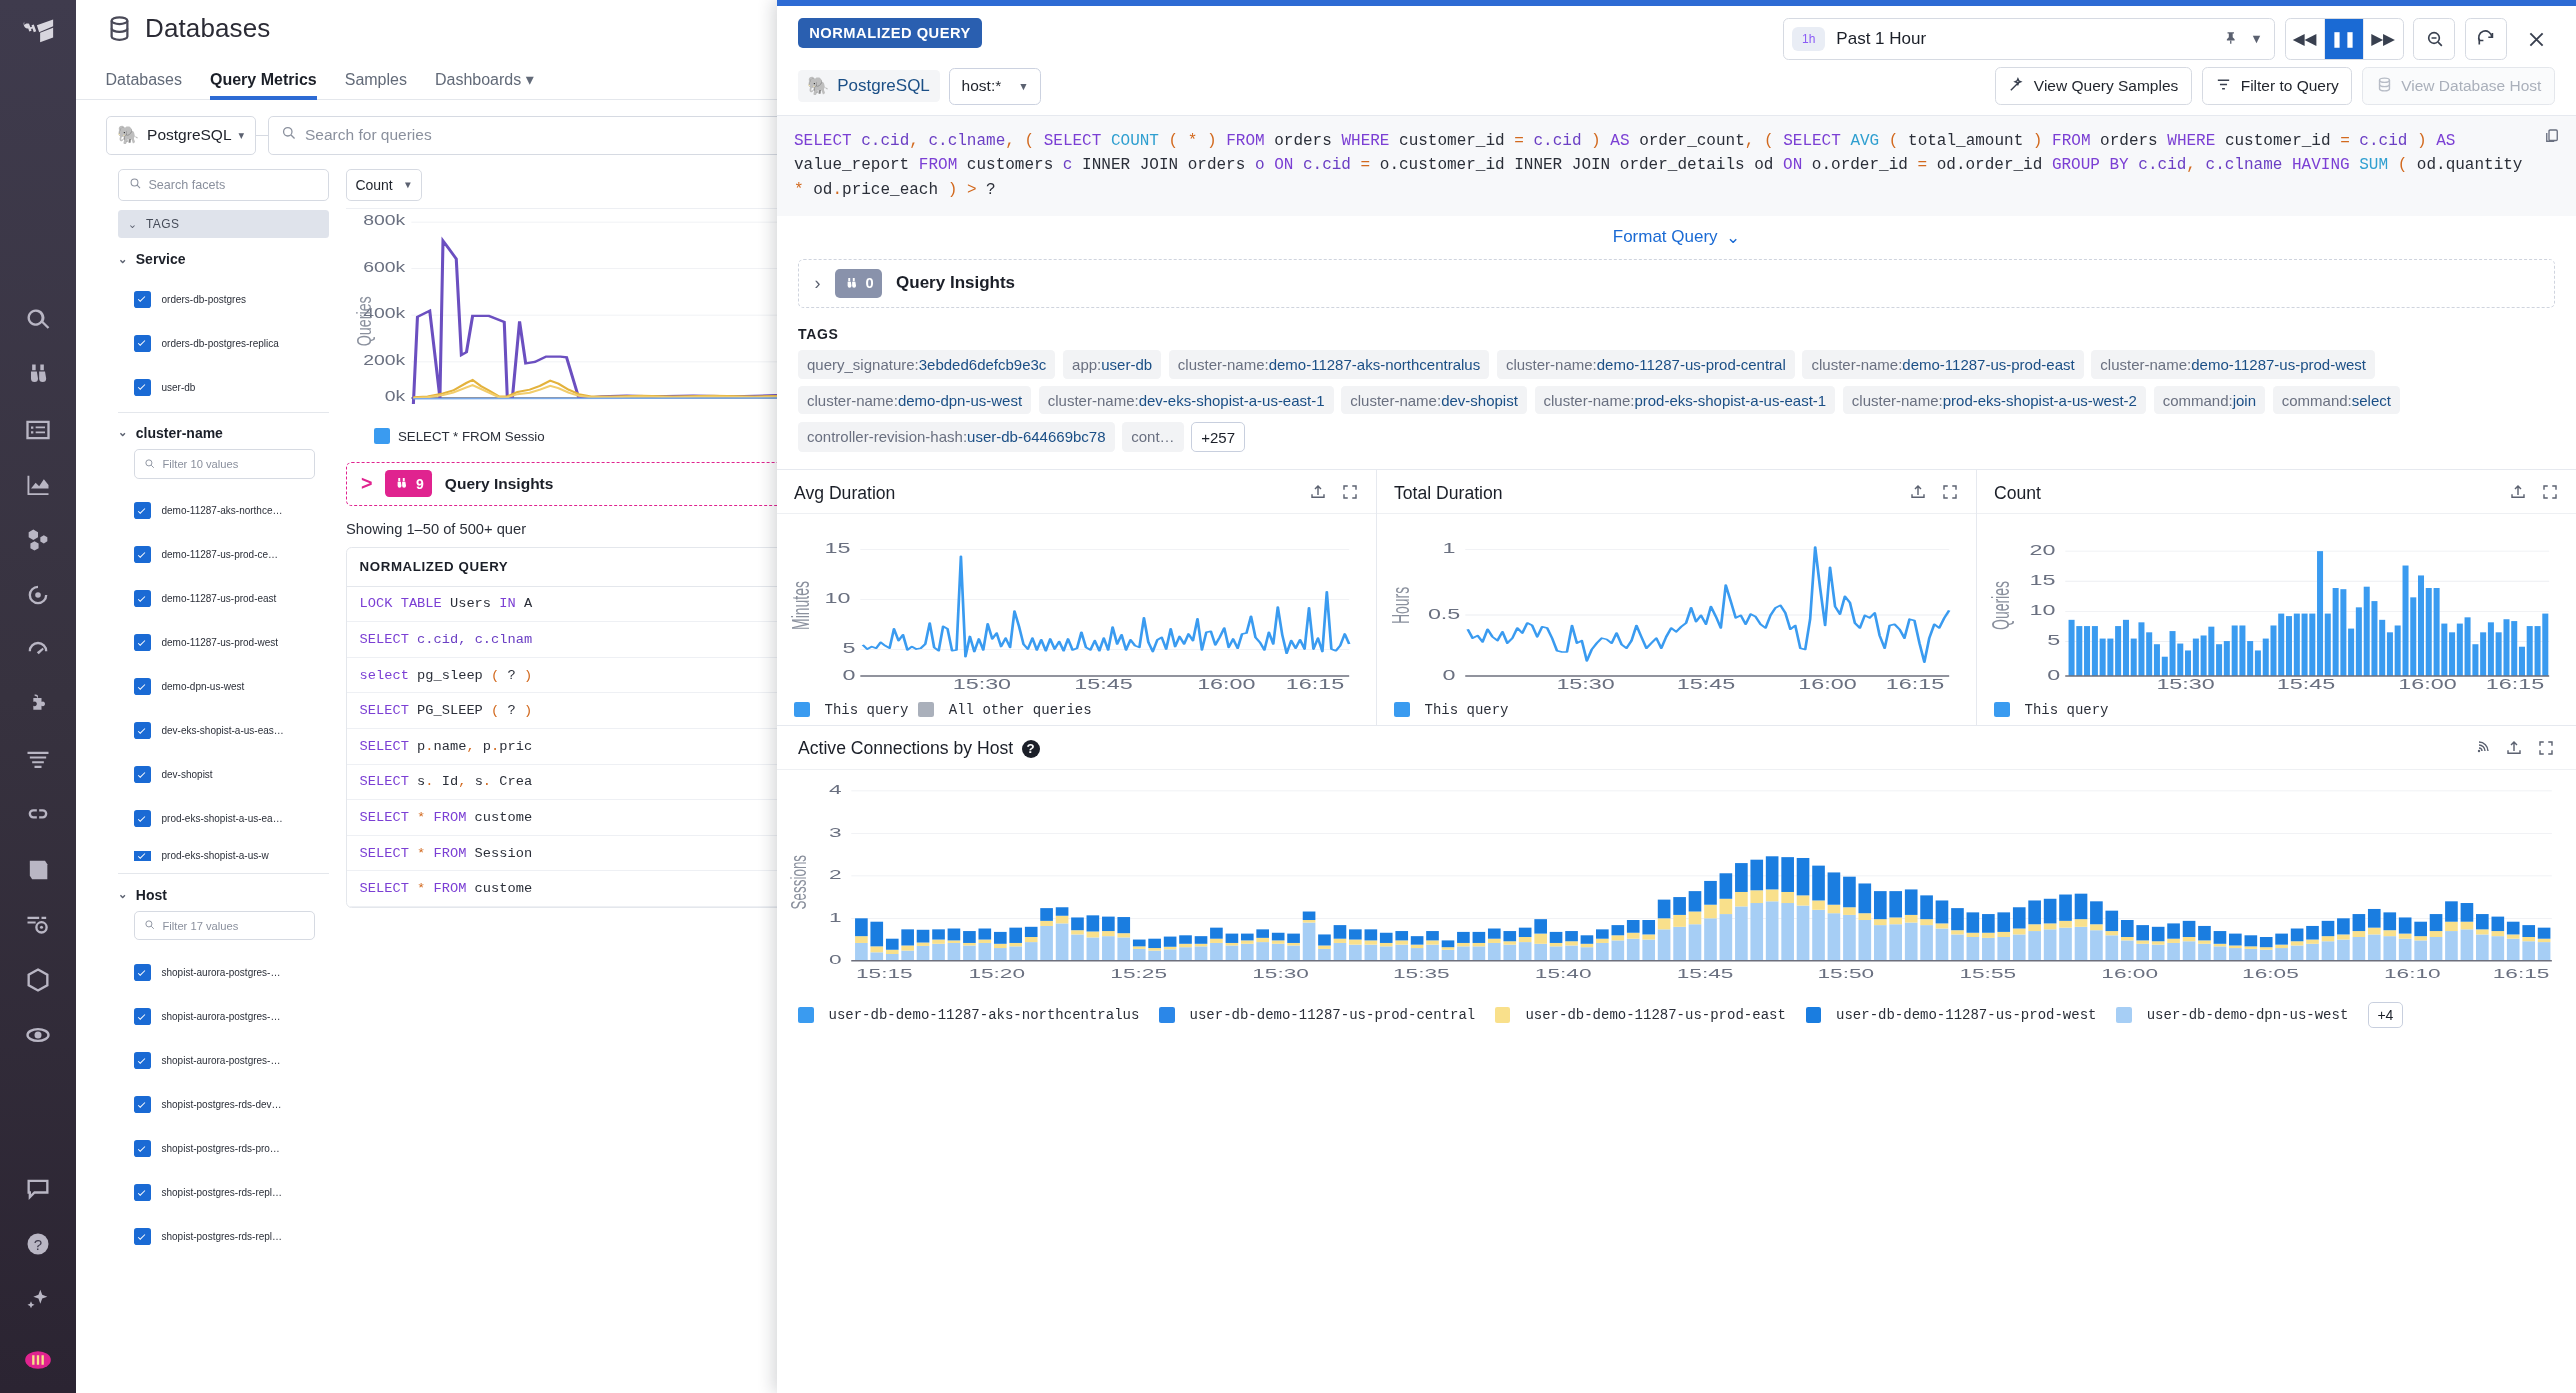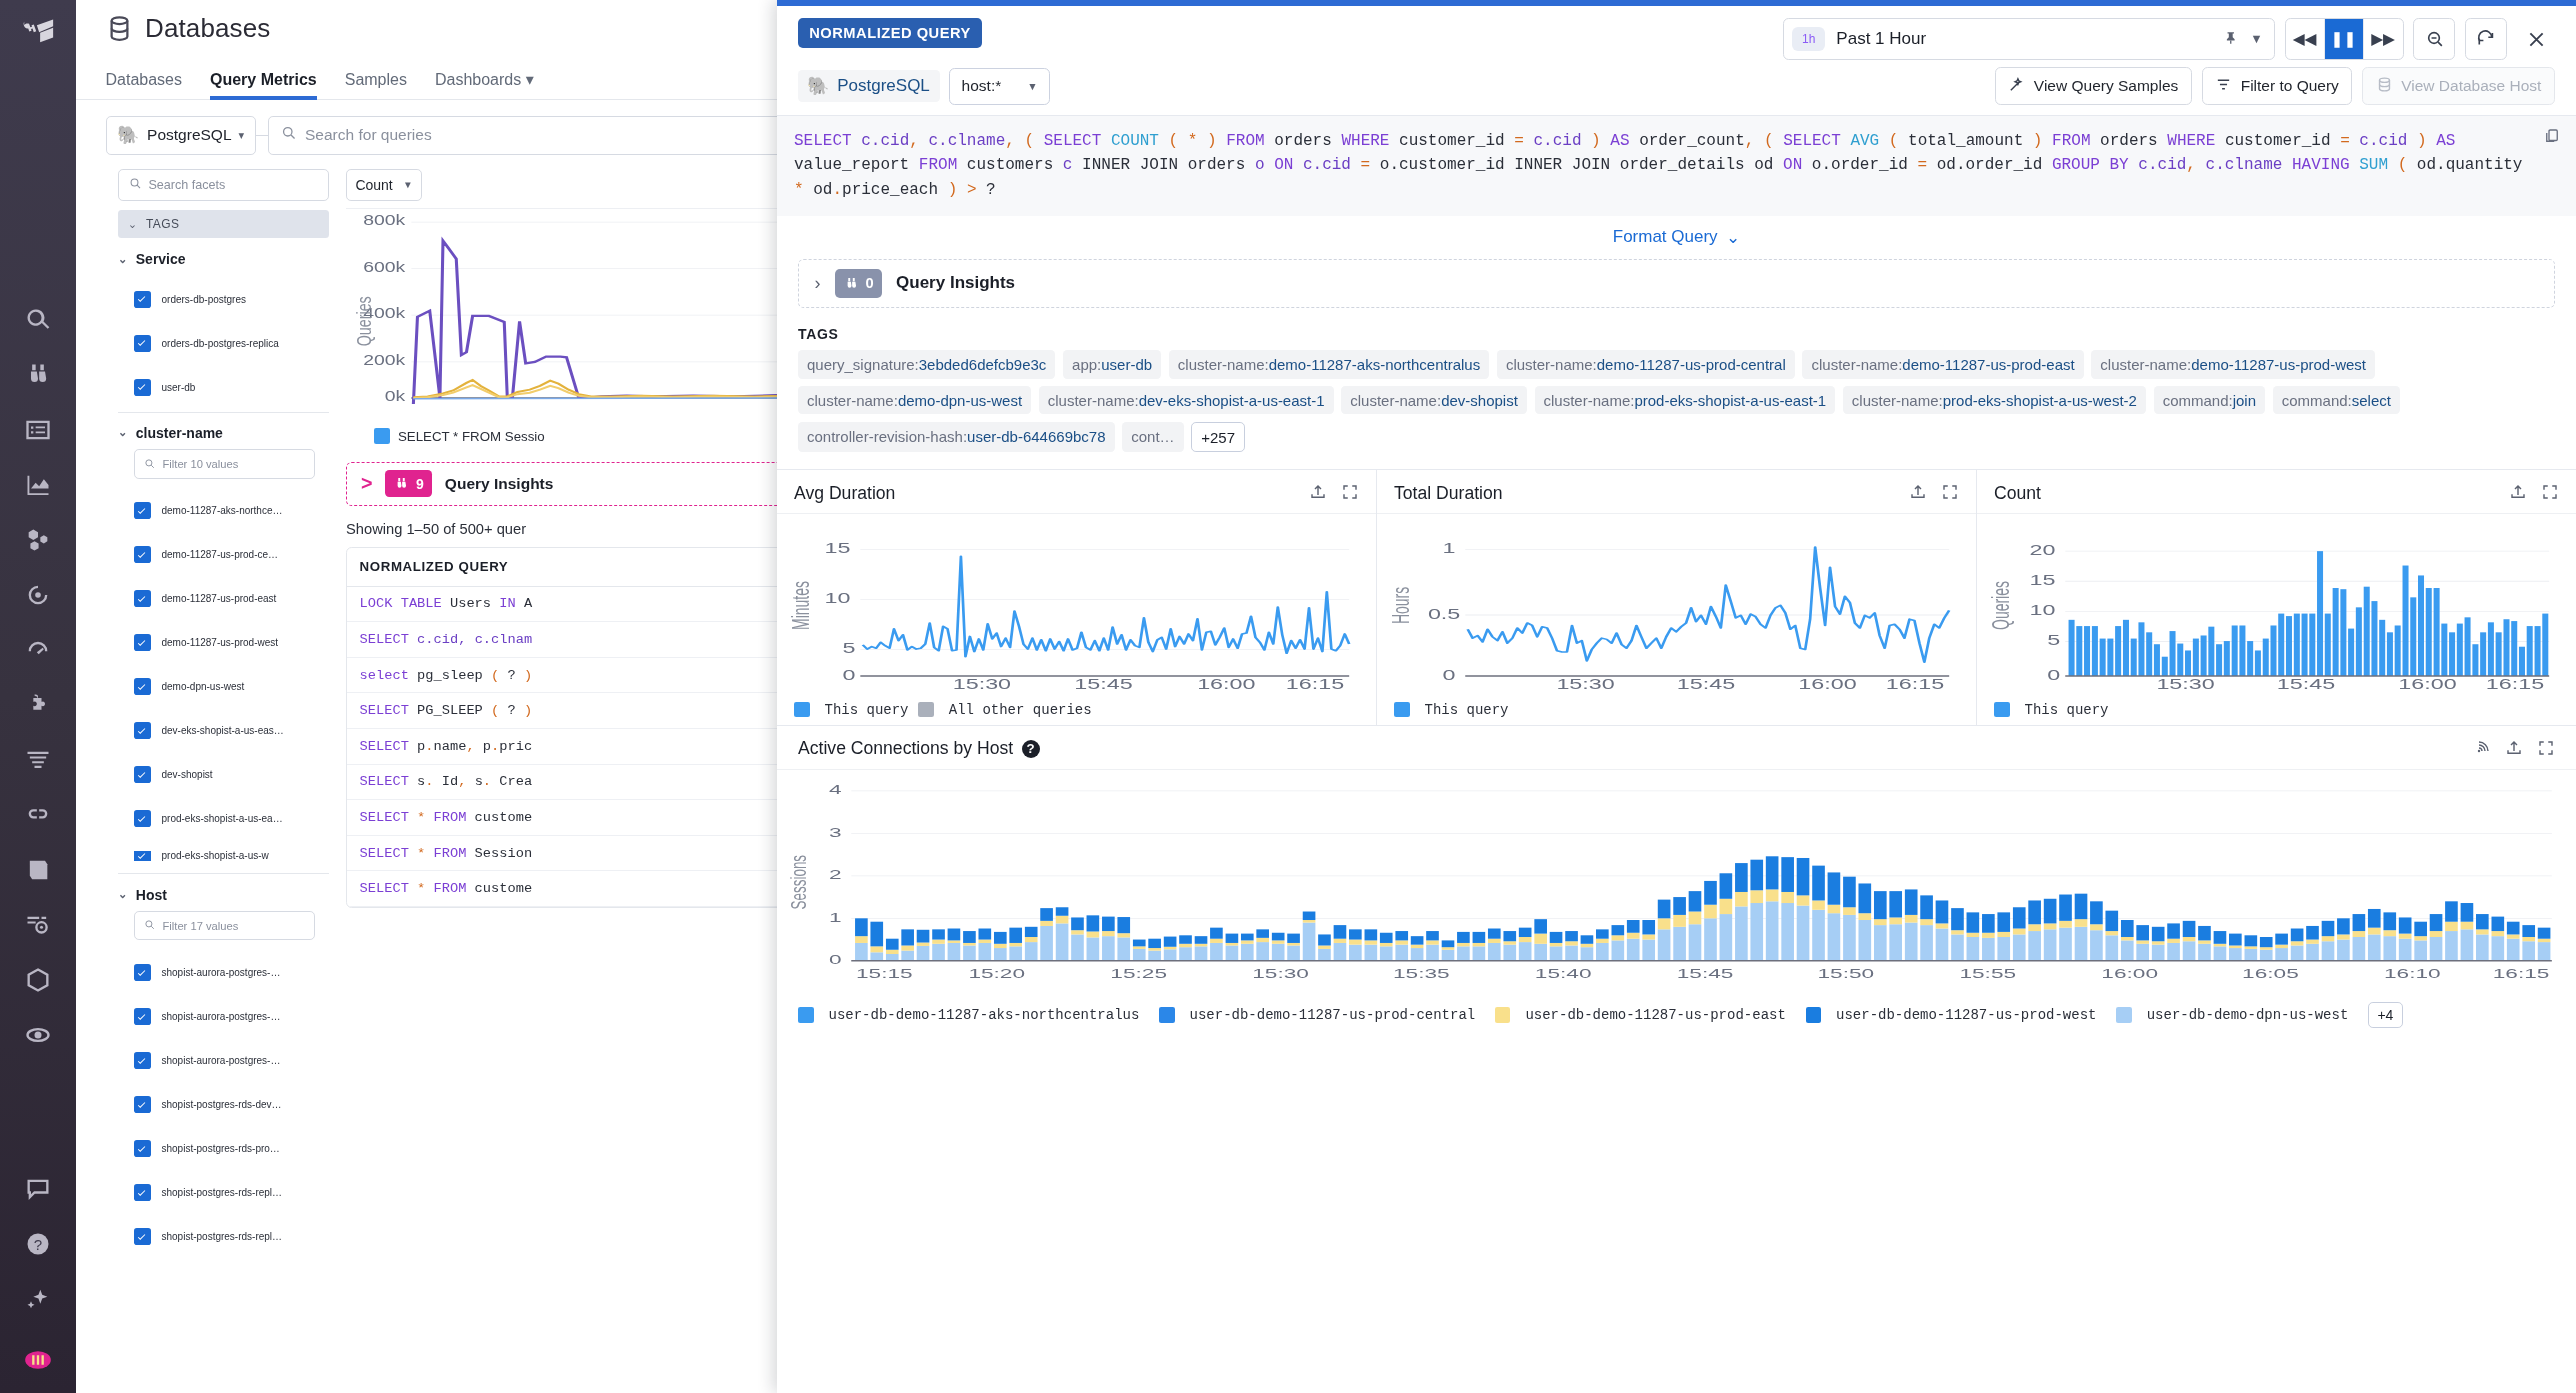--- a/index.html
+++ b/index.html
@@ -161,21 +161,21 @@
   .panel-subhead {
     display: flex; align-items: center; justify-content: space-between;
     padding: 7px 21px 9.8px 21px; border-bottom: 0.7px solid #e6e9ef;
   }
   .db-pill {
     background: #f4f5f7; border-radius: 4.2px; display: flex; align-items: center; gap: 7px;
     padding: 4.9px 9.8px; font-size: 17px; color: #1b4f86;
   }
   .host-sel {
     height: 37px; border: 0.7px solid #ccd2e0; border-radius: 5.6px; display: flex; align-items: center;
-    gap: 26px; padding: 0 11.2px; font-size: 15.5px; color: #1f232b; margin-left: 9.8px;
+    gap: 17px; padding: 0 11.2px; font-size: 15.5px; color: #1f232b; margin-left: 9.8px;
   }
   .sub-actions { display: flex; gap: 9.8px; }
   .act-btn {
     height: 38px; border: 0.7px solid #d6dae2; border-radius: 5.6px; display: flex; align-items: center;
     gap: 8.4px; padding: 0 12.6px; font-size: 15.5px; color: #1f232b; background: #fff; white-space: nowrap;
   }
   .act-btn.disabled { color: #aab0bb; border-color: #e4e7ec; background: #fafbfc; }
   .act-btn svg { width: 17px; height: 17px; stroke: #39404f; fill: none; stroke-width: 2; }
   .act-btn.disabled svg { stroke: #b7bcc6; }
 

